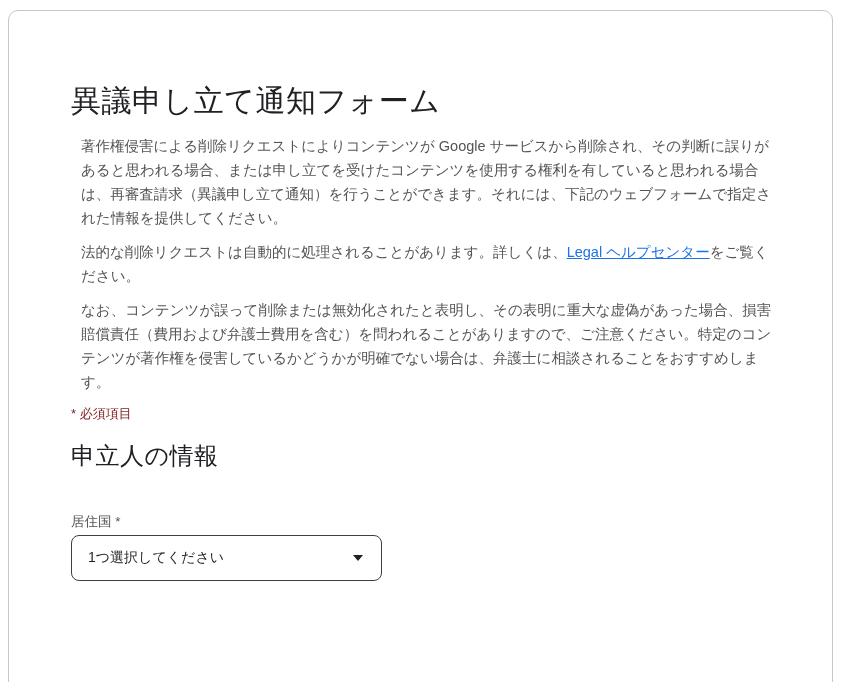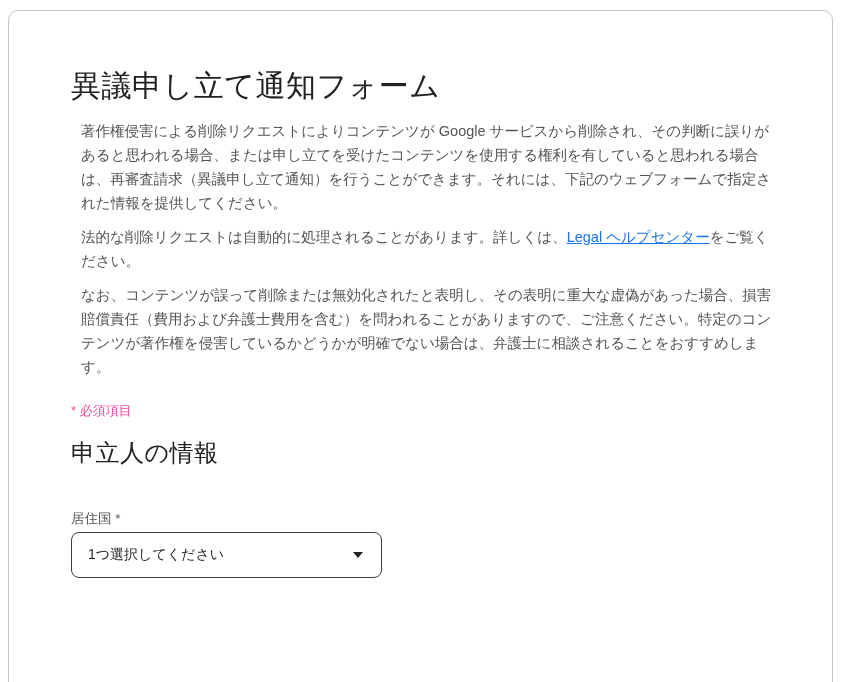--- a/index.html
+++ b/index.html
@@ -21,44 +21,44 @@
     top: 10px;
     width: 825px;
     height: 780px; 
     box-sizing: border-box;
     background: #ffffff;
     border: 1px solid #c6c6c6;
     border-radius: 10px;
     padding: 56px 62px 0 62px;
   }
   h1.page-title {
-    margin: 0 0 14px 0;
+    margin: 15px 0 14px 0;
     font-size: 30px;
     font-weight: 400;
     line-height: 38px;
     color: #202124;
     letter-spacing: 0.5px;
   }
   p.body-text {
     margin: 10px;
     width: 701px;
     font-size: 14.5px;
     line-height: 24px;
     color: #545454;
   }
   a.inline-link {
     color: #1a73e8;
     text-decoration: underline;
     cursor: pointer;
   }
   .required-note {
-    margin-top: 24px;
+    margin-top: 12px;
     font-size: 13px;
     line-height: 16px;
-    color: #ec4899;
+    color: #7f1d1d;
   }
   h2.section-title {
     margin: 19px 0 10px 0;
     font-size: 24px;
     font-weight: 400;
     line-height: 30px;
     color: #202124;
     letter-spacing: 0.5px;
   }
   .field {

